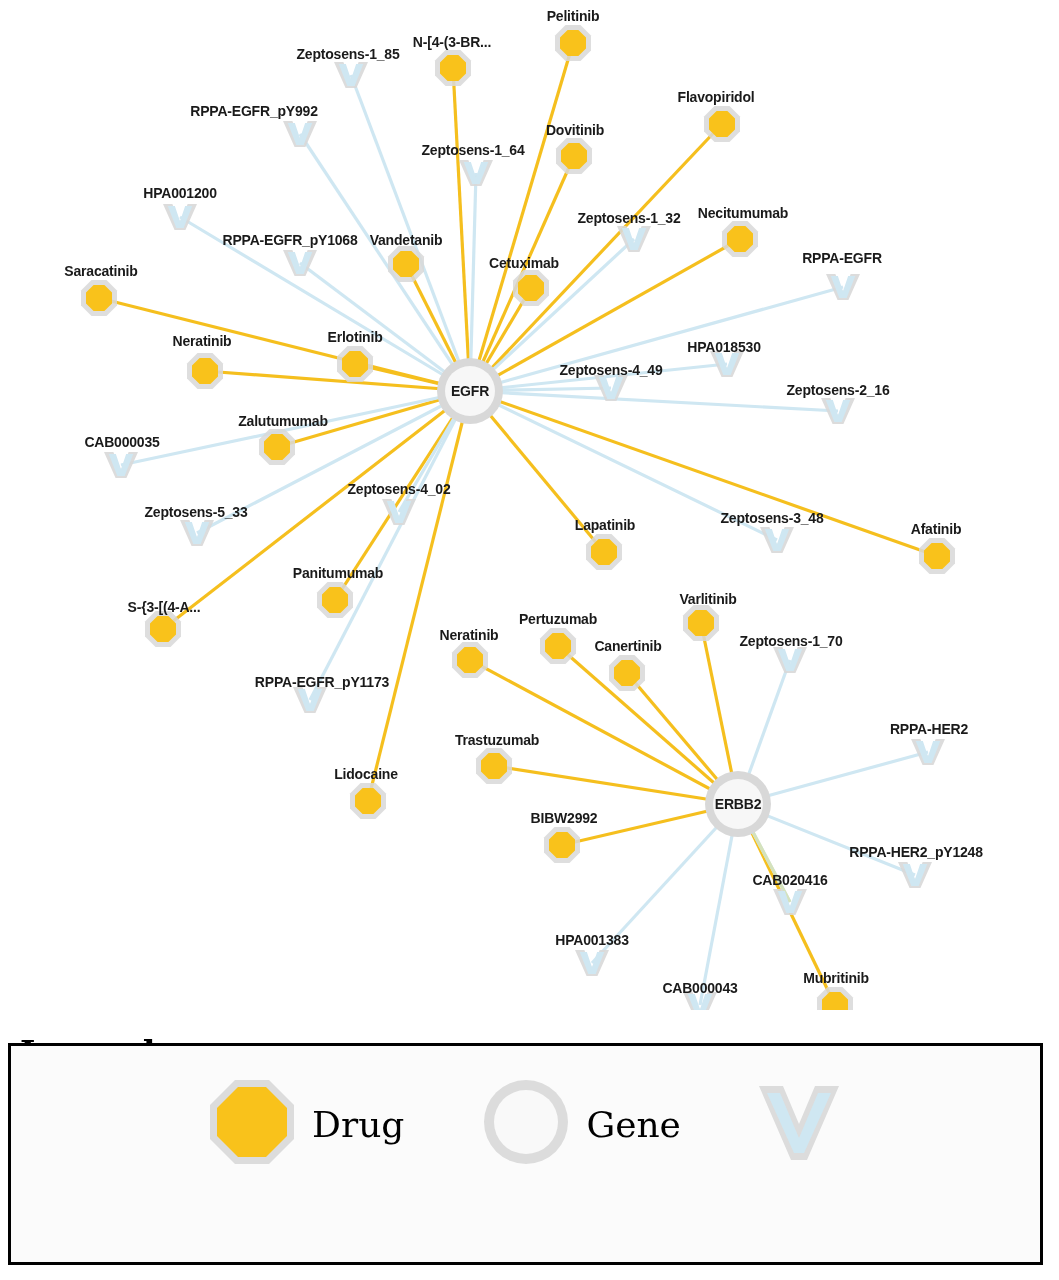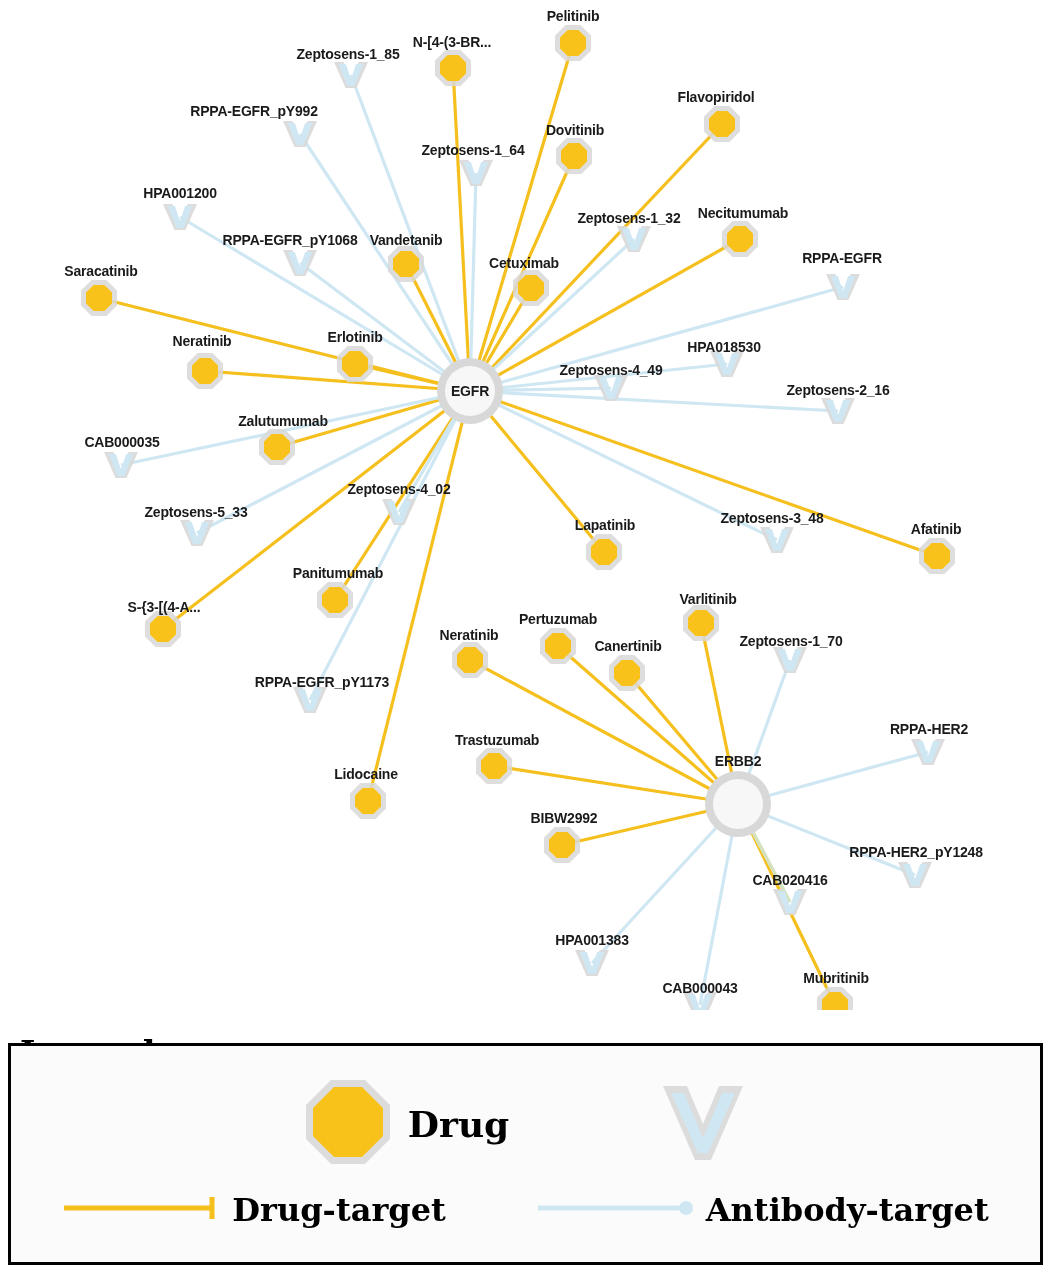--- a/index.html
+++ b/index.html
@@ -66,21 +66,20 @@
   }
   .legend-item {
     display: flex;
     align-items: center;
   }
   .legend-item .lg-text {
     font-family: "DejaVu Serif", serif;
     font-size: 36px;
     color: #000;
     margin-left: 14px;
-    font-weight: bold;
   }
   .legend-row2 {
     position: absolute;
     left: 0;
     top: 145px;
     width: 100%;
     display: flex;
     align-items: center;
     justify-content: center;
   }
@@ -372,70 +371,56 @@
       <div class="node-label" style="left: 196px; top: 512px;">Zeptosens-5_33</div>
       <div class="node-label" style="left: 772px; top: 518px;">Zeptosens-3_48</div>
       <div class="node-label" style="left: 310px; top: 682px; margin-left: 12px;">RPPA-EGFR_pY1173</div>
       <div class="node-label" style="left: 791px; top: 641px;">Zeptosens-1_70</div>
       <div class="node-label" style="left: 929px; top: 729px;">RPPA-HER2</div>
       <div class="node-label" style="left: 916px; top: 852px;">RPPA-HER2_pY1248</div>
       <div class="node-label" style="left: 790px; top: 880px;">CAB020416</div>
       <div class="node-label" style="left: 592px; top: 940px;">HPA001383</div>
       <div class="node-label" style="left: 700px; top: 988px;">CAB000043</div>
       <div class="node-label" style="left: 470px; top: 391px;">EGFR</div>
-      <div class="node-label" style="left: 738px; top: 761px;">ERBB2</div>
+      <div class="node-label" style="left: 738px; top: 804px;">ERBB2</div>
     </div>
 </div>
 
 <div class="legend-title">Legend</div>
 
 <div class="legend-box">
   <div class="legend-row1">
 
     <div class="legend-item">
       <span>
         <svg width="92" height="92" viewBox="0 0 92 92">
           <polygon points="29,4 63,4 88,29 88,63 63,88 29,88 4,63 4,29" fill="#dcdcdc"></polygon>
           <polygon points="32,11 60,11 81,32 81,60 60,81 32,81 11,60 11,32" fill="#f9c21b"></polygon>
         </svg>
       </span>
       <span class="lg-text">Drug</span>
     </div>
 
     <div class="spacer-a"></div>
 
+    <div class="legend-item">
+      <span>
+        <svg width="92" height="92" viewBox="0 0 92 92">
+          <circle cx="46" cy="46" r="42" fill="#dcdcdc"></circle>
+          <circle cx="46" cy="46" r="32" fill="#f9f9f9"></circle>
+        </svg>
+      </span>
+      <span class="lg-text">Gene</span>
+    </div>
 
     <div class="spacer-b"></div>
 
     <div class="legend-item">
       <span>
         <svg width="92" height="92" viewBox="0 0 92 92">
           <path d="M6,10 L30,10 L46,48 L62,10 L86,10 L54,84 L38,84 Z" fill="#dcdcdc"></path>
           <path d="M14,17 L27,17 L46,62 L65,17 L78,17 L51,77 L41,77 Z" fill="#cfe7f2"></path>
         </svg>
       </span>
     </div>
   </div>
 
-  <div class="legend-row2">
-    <div class="legend-item">
-      <span>
-        <svg width="160" height="28" viewBox="0 0 160 28">
-          <line x1="2" y1="14" x2="150" y2="14" stroke="#f5bf1e" stroke-width="5"></line>
-          <line x1="150" y1="3" x2="150" y2="25" stroke="#f5bf1e" stroke-width="5"></line>
-        </svg>
-      </span>
-      <span class="lg-text">Drug-target</span>
-    </div>
-
-    <div class="spacer-c"></div>
-
-    <div class="legend-item">
-      <span>
-        <svg width="160" height="28" viewBox="0 0 160 28">
-          <line x1="2" y1="14" x2="148" y2="14" stroke="#cfe7f2" stroke-width="5"></line>
-          <circle cx="150" cy="14" r="7" fill="#cfe7f2"></circle>
-        </svg>
-      </span>
-      <span class="lg-text">Antibody-target</span>
-    </div>
-  </div>
 </div>
 
 </body></html>

